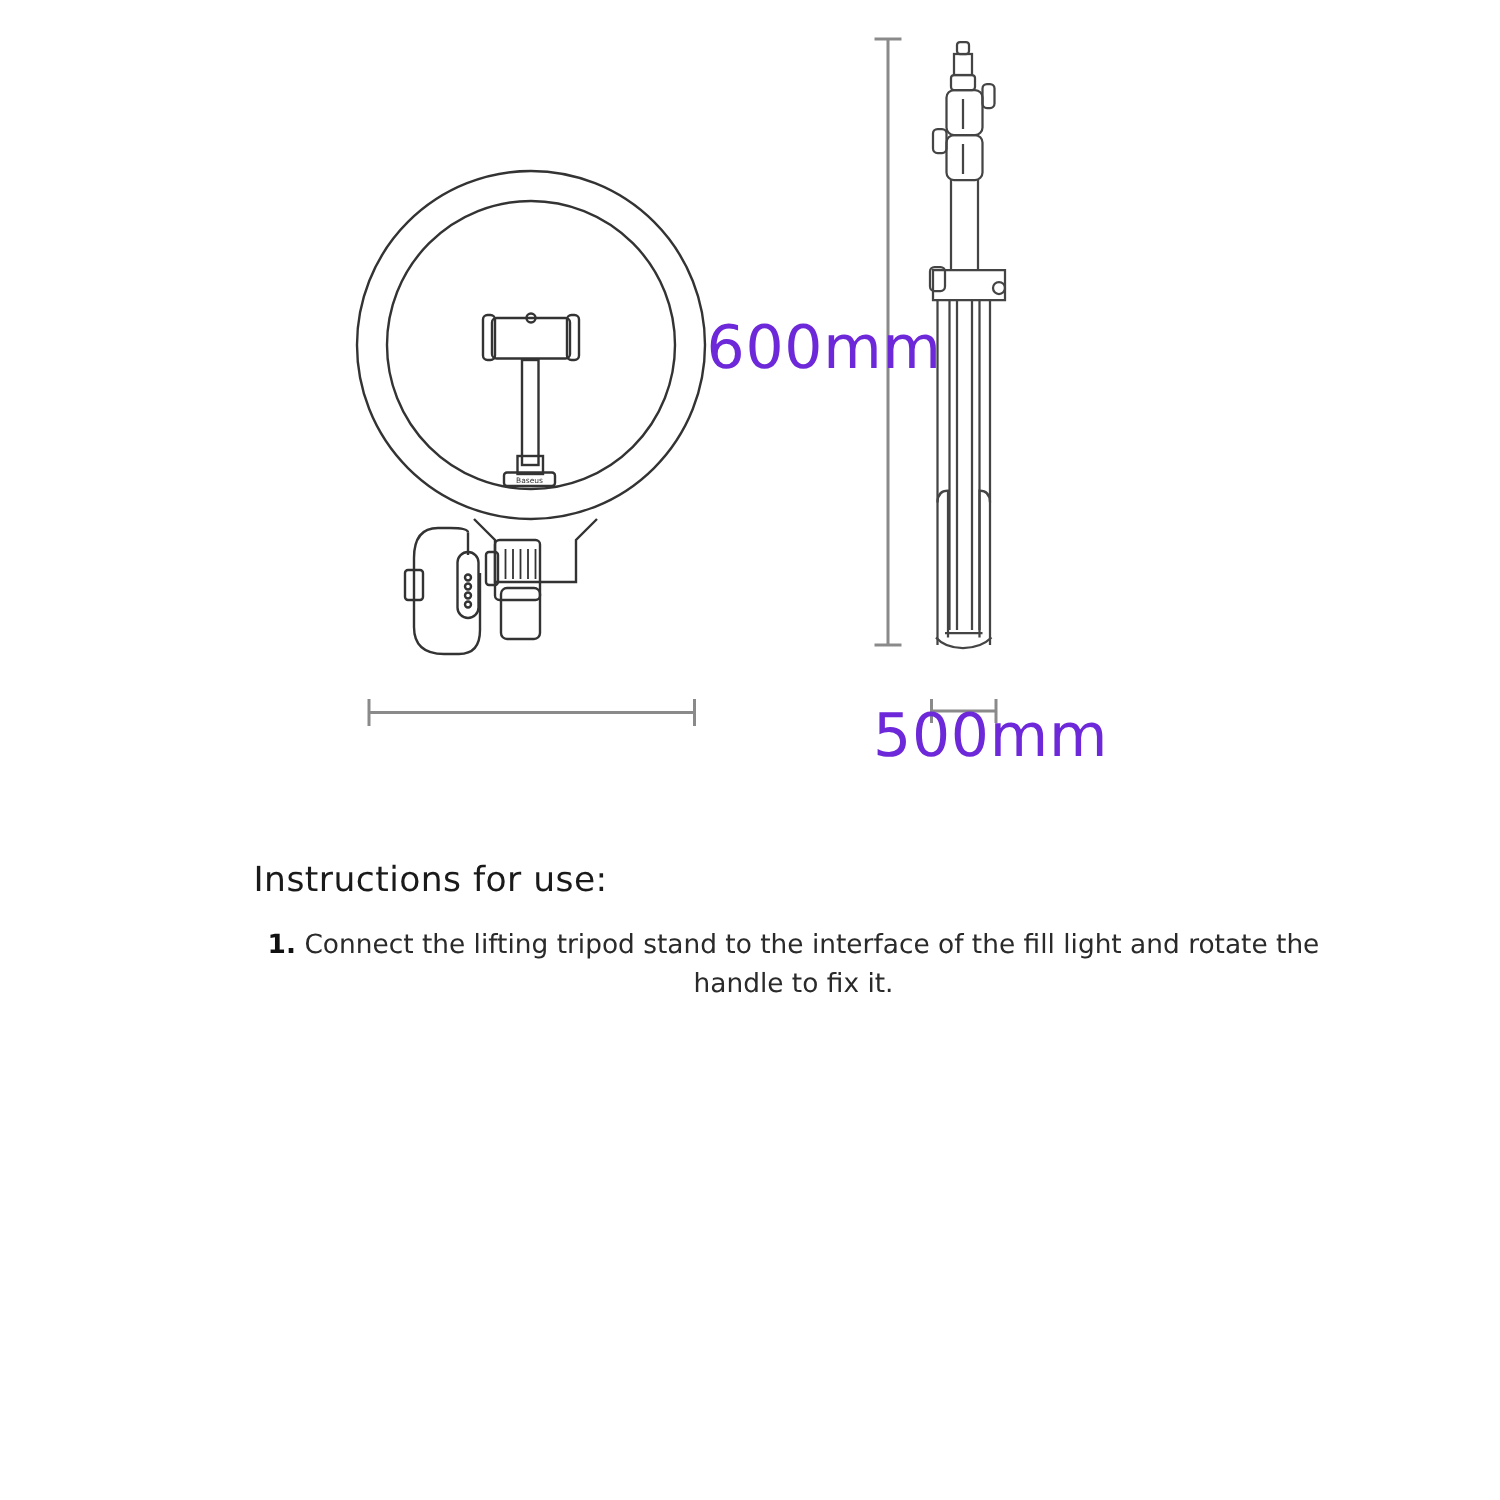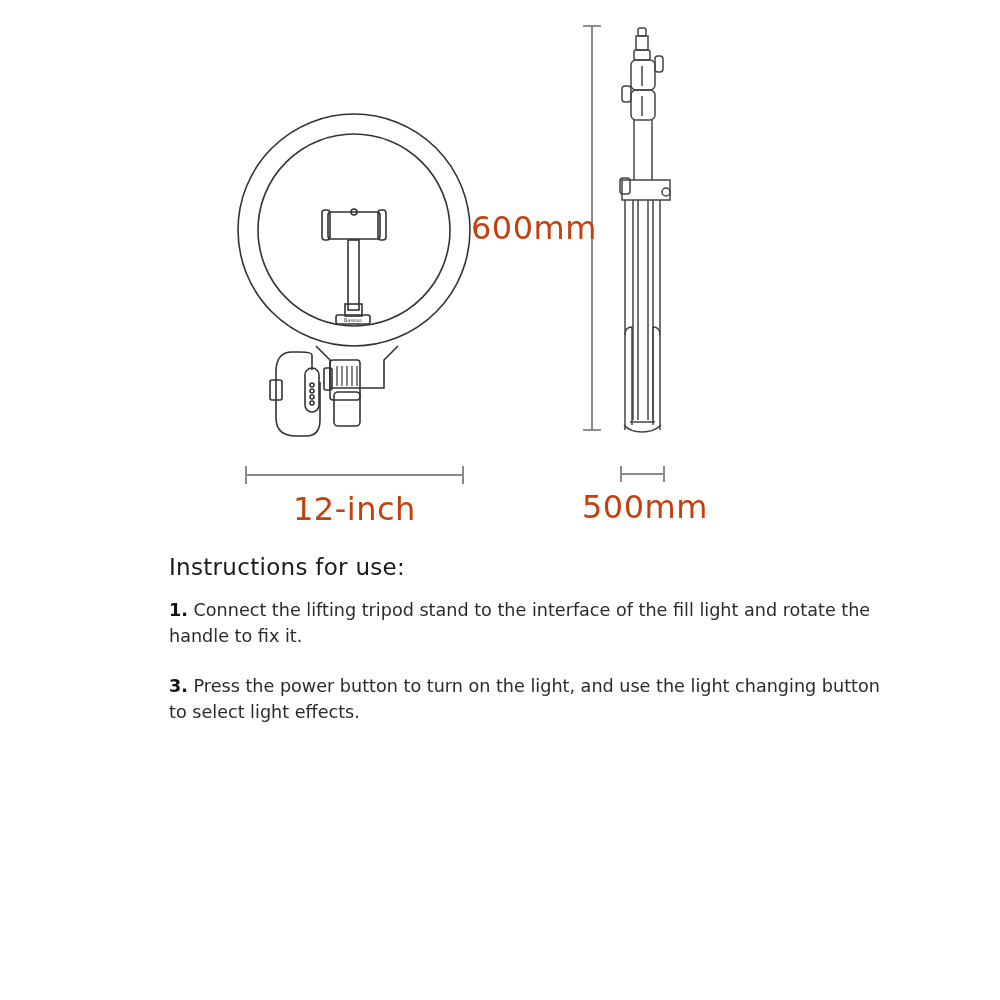--- a/index.html
+++ b/index.html
@@ -1,22 +1,22 @@
 <!DOCTYPE html>
 <html><head>
   <meta charset="utf-8">
   <style>
     html, body { margin: 0; padding: 0; background: #ffffff; }
     body { width: 1000px; height: 1000px; position: relative; overflow: hidden; font-family: "DejaVu Sans", sans-serif; color: #1a1a1a; }
     .figure { position: absolute; left: 0; top: 0; width: 1000px; height: 560px; }
     .figure svg { position: absolute; left: 0; top: 0; }
-    .dim-label { position: absolute; font-family: "DejaVu Sans", sans-serif; color: #c2410c; font-size: 32px; letter-spacing: 0.5px; white-space: nowrap; }
-    .instructions { position: absolute; left: 169px; top: 554px; width: 720px; }
+    .dim-label { position: absolute; font-family: "DejaVu Sans", sans-serif; color: #6d28d9; font-size: 40px; letter-spacing: 0.5px; white-space: nowrap; }
+    .instructions { position: absolute; left: 169px; top: 574px; width: 720px; }
     .inst-title { font-size: 23px; margin: 0 0 18px 0; color: #1a1a1a; letter-spacing: 0.3px; }
-    .inst-step { font-size: 17.6px; line-height: 25.5px; margin: 0 0 25px 0; color: #2a2a2a; }
+    .inst-step { font-size: 17.6px; line-height: 25.5px; margin: 0 0 25px 0; color: #2a2a2a; text-align: center; }
     .inst-step .num { font-weight: bold; color: #111; }
   </style>
 </head>
 <body>
 
 <div class="figure">
   <svg width="1000" height="560" viewBox="0 0 1000 560">
 
     <g fill="none" stroke="#333" stroke-width="1.6">
       <circle cx="354" cy="230" r="116"></circle>
@@ -103,27 +103,23 @@
       <line x1="630" y1="422" x2="655" y2="422"></line>
     </g>
 
     <g stroke="#8a8a8a" stroke-width="2" fill="none">
       <line x1="621" y1="474" x2="664" y2="474"></line>
       <line x1="621" y1="466" x2="621" y2="482"></line>
       <line x1="664" y1="466" x2="664" y2="482"></line>
     </g>
   </svg>
 
-  <div class="dim-label" style="left:293px; top:490px;">12-inch</div>
   <div class="dim-label" style="left:471px; top:209px;">600mm</div>
-  <div class="dim-label" style="left:582px; top:488px;">500mm</div>
+  <div class="dim-label" style="left:582px; top:468px;">500mm</div>
 </div>
 
 <div class="instructions">
   <div class="inst-title">Instructions for use:</div>
 
   <p class="inst-step">
     <span class="num">1.</span><span> Connect the lifting tripod stand to the interface of the fill light and rotate the handle to fix it.</span>
   </p>
-  <p class="inst-step">
-    <span class="num">3.</span><span> Press the power button to turn on the light, and use the light changing button to select light effects.</span>
-  </p>
 </div>
 
 </body></html>

